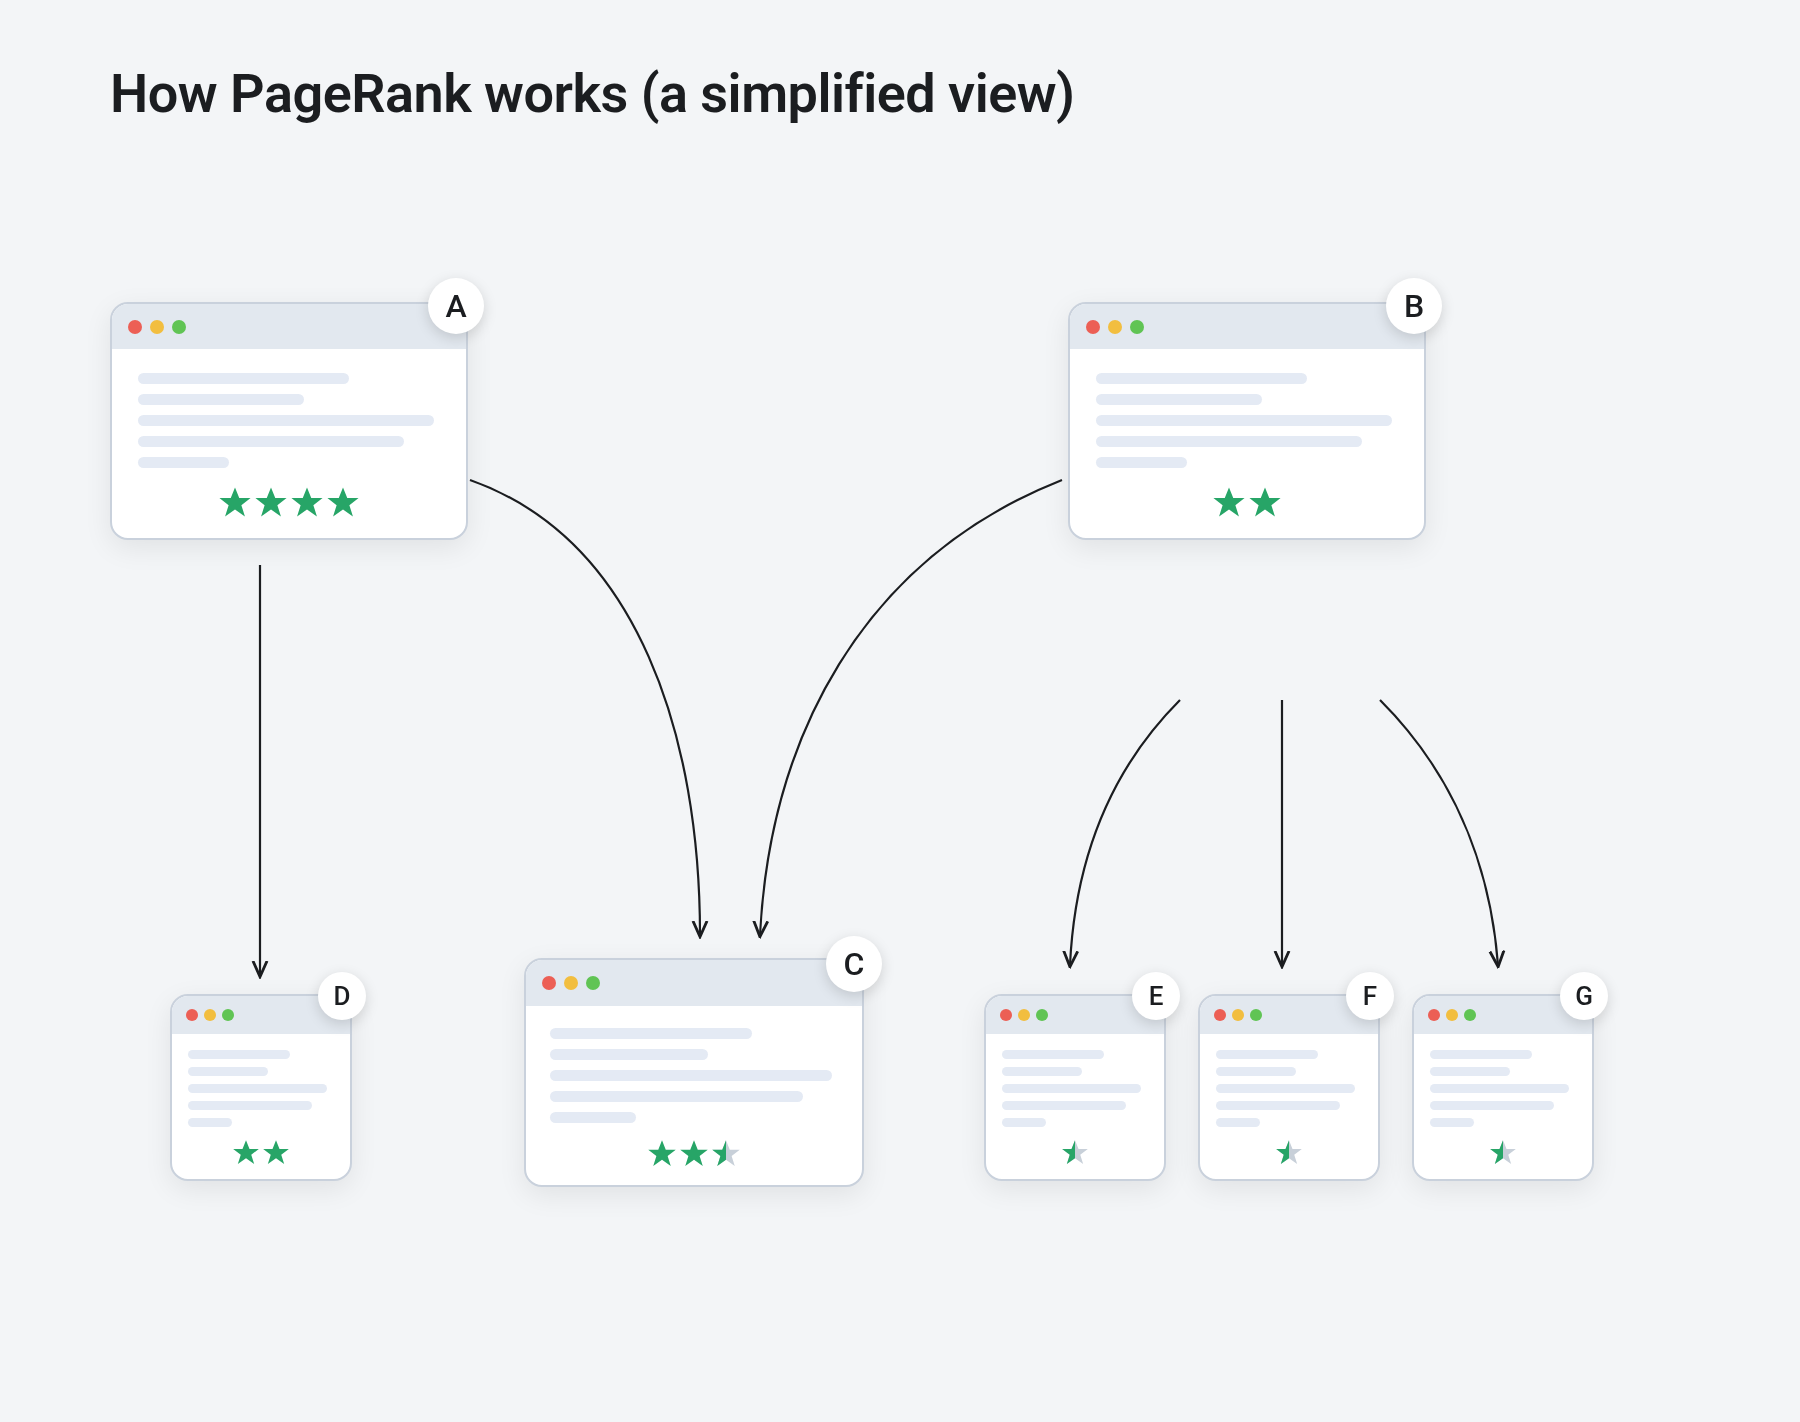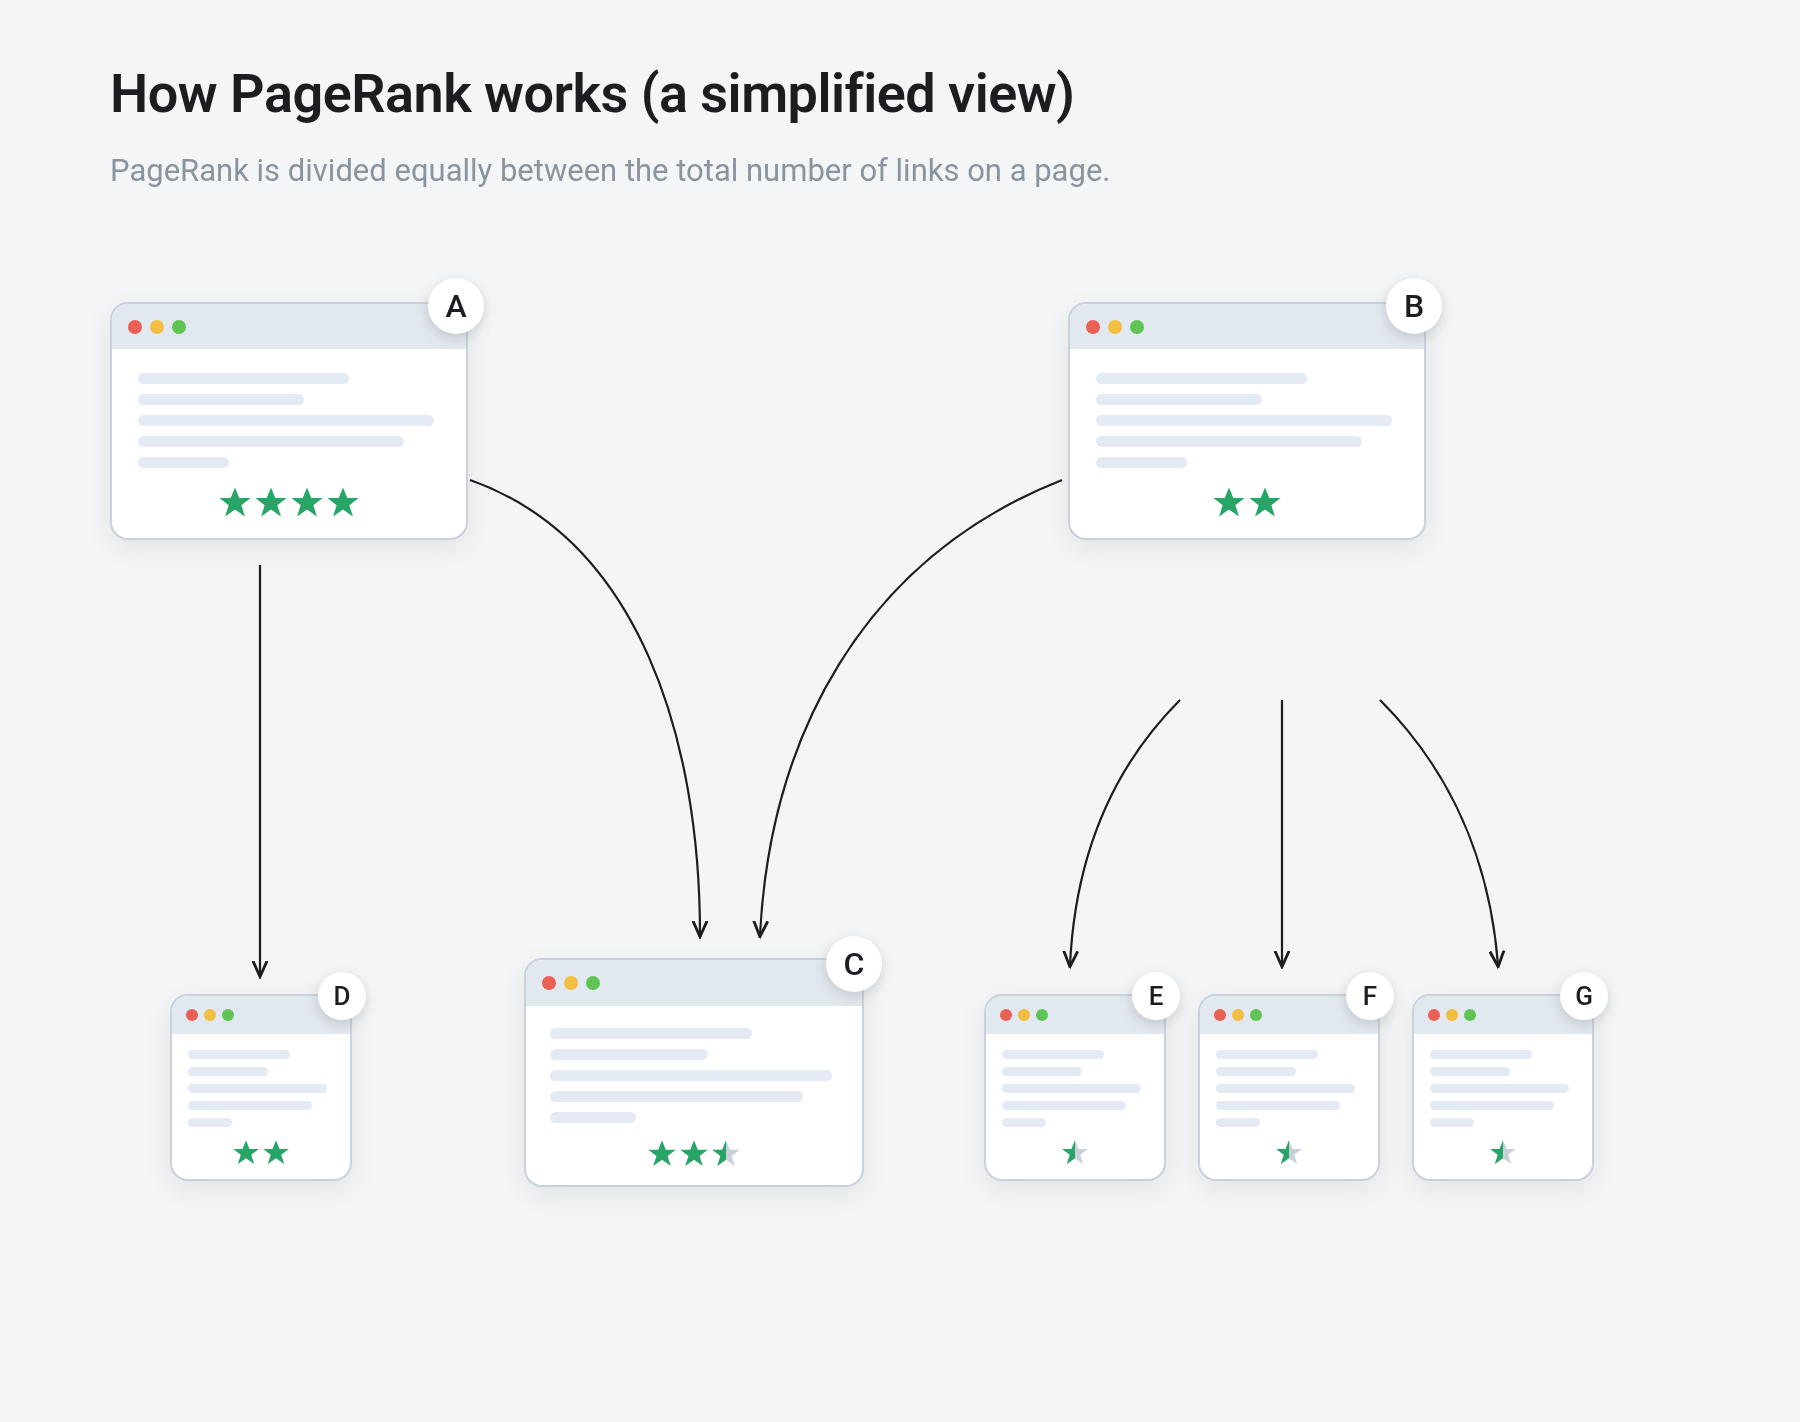--- a/index.html
+++ b/index.html
@@ -100,21 +100,20 @@
   .badge.big   { width: 56px; height: 56px; font-size: 32px; }
   .badge.small { width: 48px; height: 48px; font-size: 26px; }
 
   svg.arrows { position:absolute; left:0; top:0; width:1800px; height:1422px; pointer-events:none; }
 </style>
 </head>
 <body>
 
 <div class="canvas">
   <div class="title">How PageRank works (a simplified view)</div>
-  <div class="subtitle">PageRank is divided equally between the total number of links on a page.</div>
 
   <div class="browser large" style="left:110px; top:302px;">
     <div class="chrome">
       <span class="dot red"></span>
       <span class="dot yellow"></span>
       <span class="dot green"></span>
     </div>
     <div class="content">
       <div class="line" style="width:70%"></div>
       <div class="line" style="width:55%"></div>

